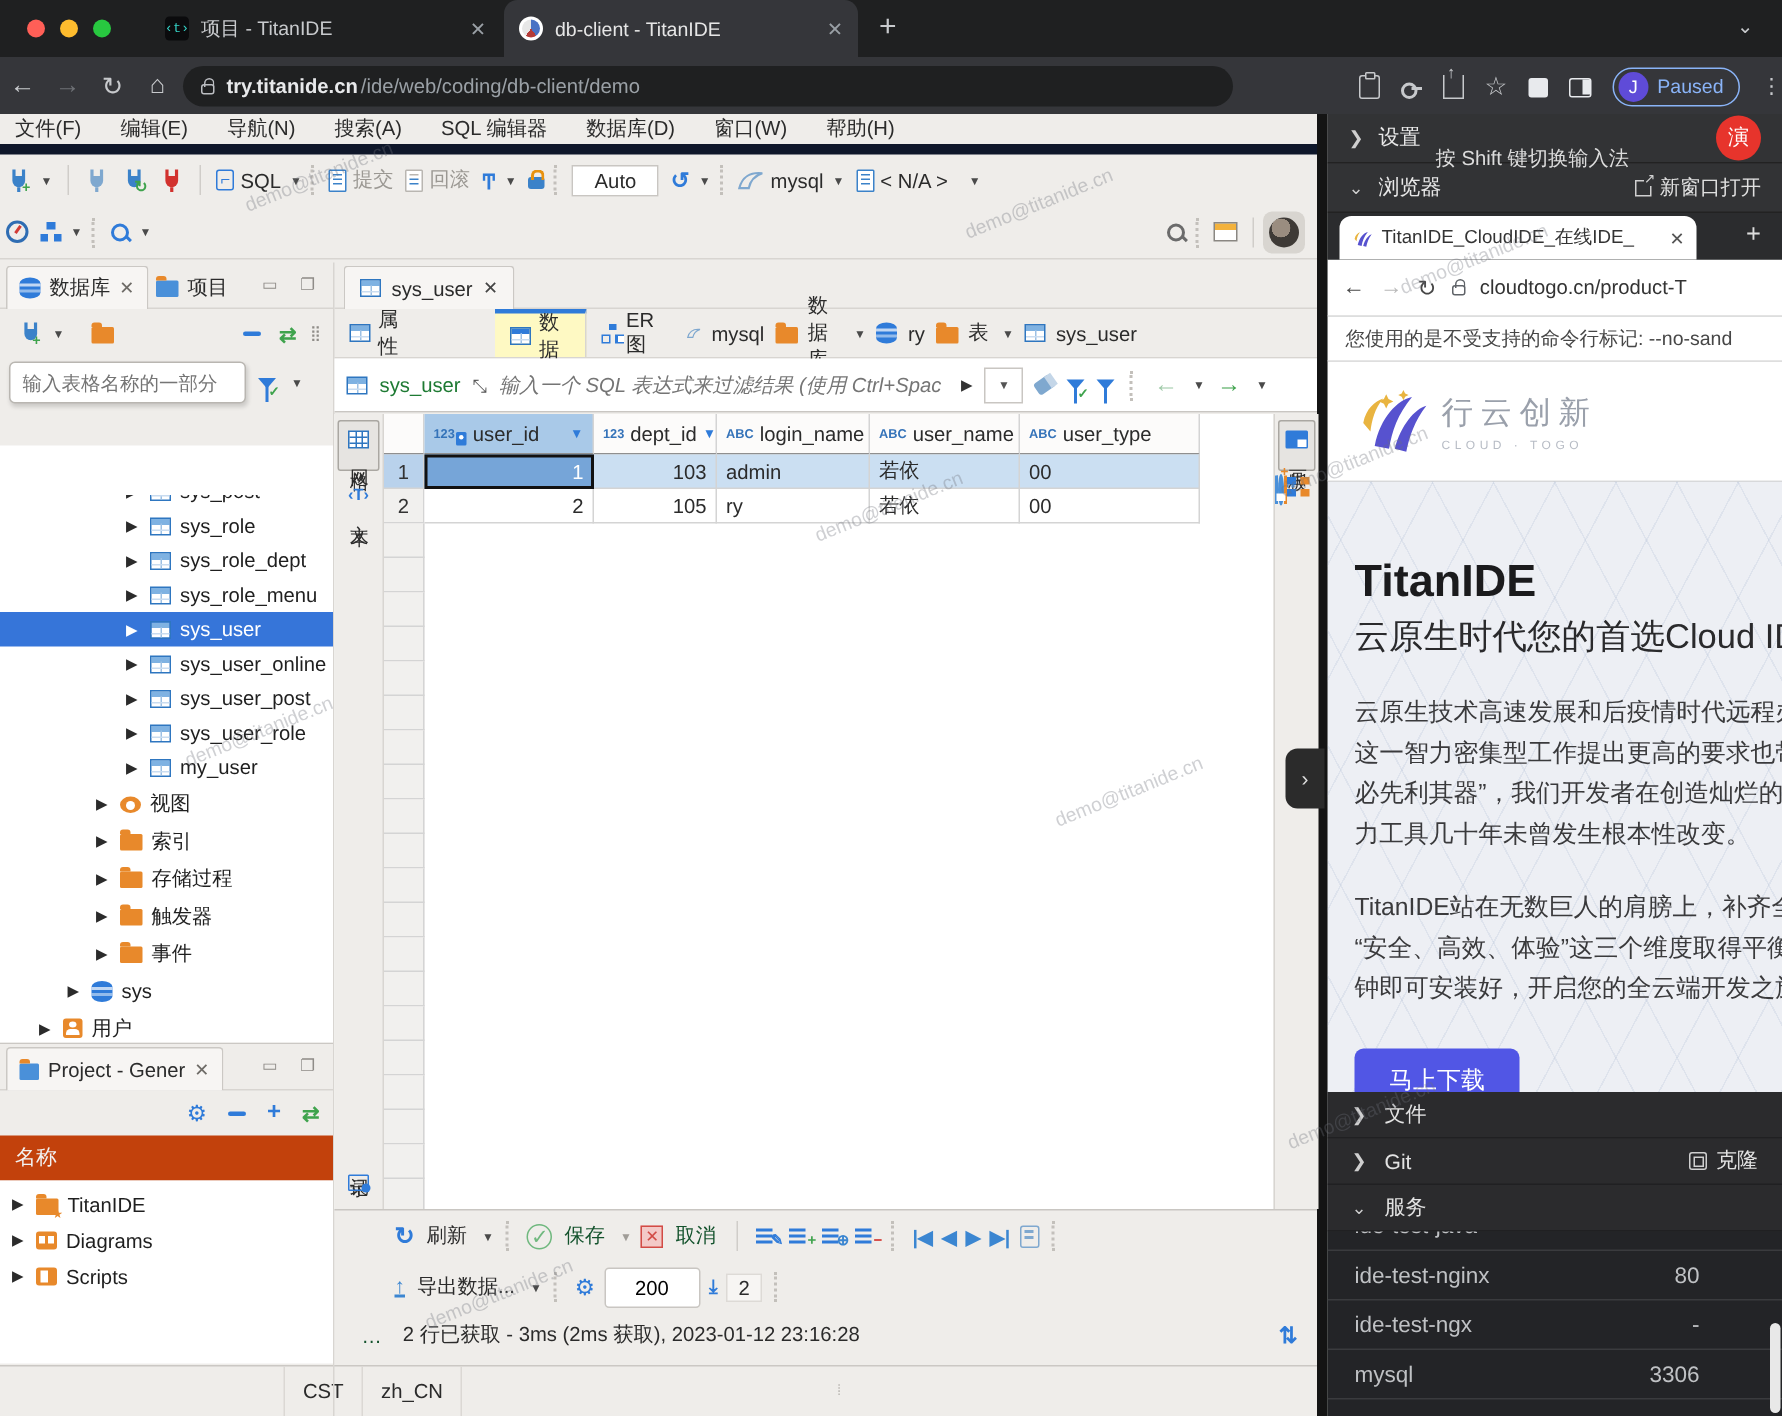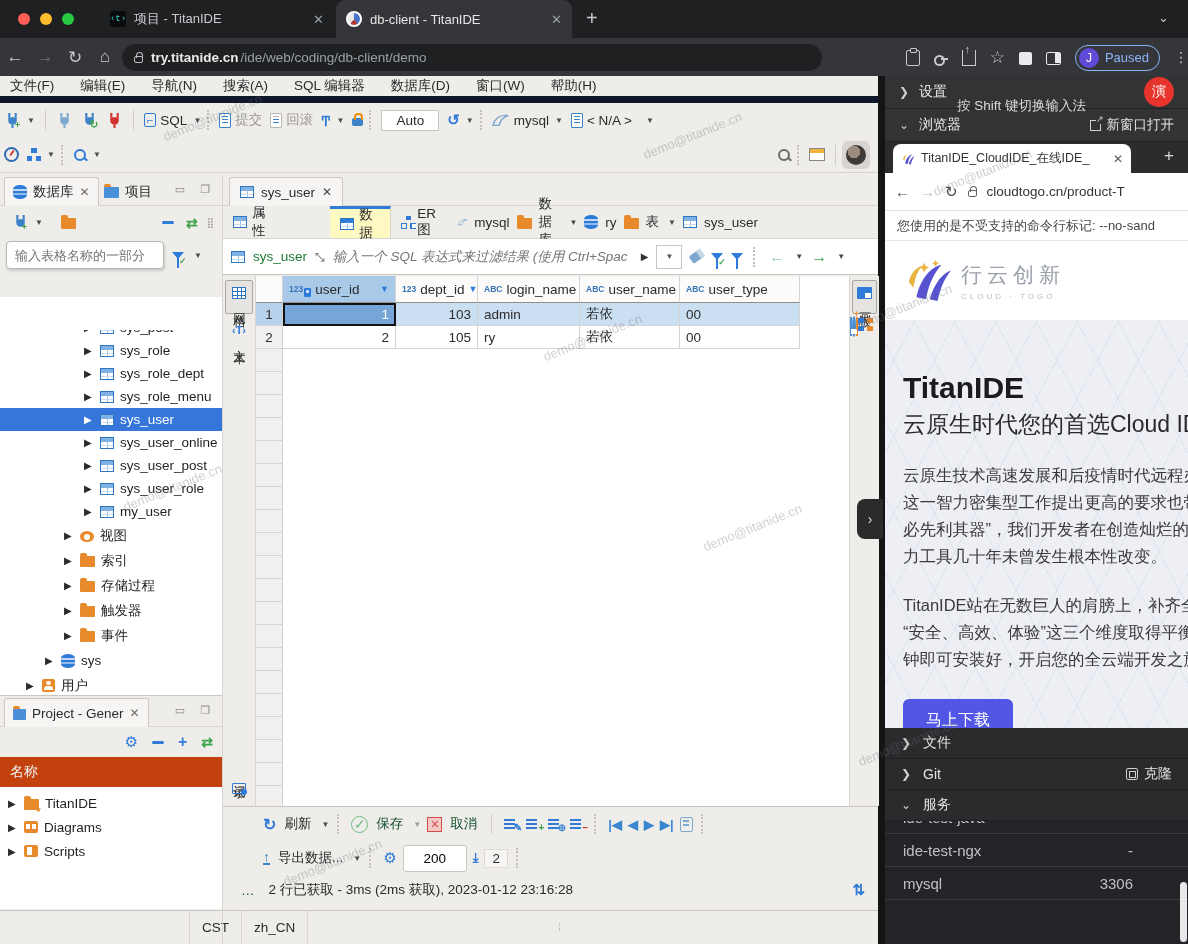--- a/index.html
+++ b/index.html
@@ -897,20 +897,24 @@
     <div class="rpsec">
       <span class="chev" style="color:#cfcfcf;font-size:12px;">⌄</span>
       <span>服务</span>
     </div>
     <div class="svclist">
       <div class="svcrow">
         <span>ide-test-java</span>
         <span>-</span>
       </div>
       <div class="svcrow">
+        <span>ide-test-nginx</span>
+        <span>80</span>
+      </div>
+      <div class="svcrow">
         <span>ide-test-ngx</span>
         <span>-</span>
       </div>
       <div class="svcrow">
         <span>mysql</span>
         <span>3306</span>
       </div>
       <span class="scrollthumb"></span>
     </div>
   </div>

